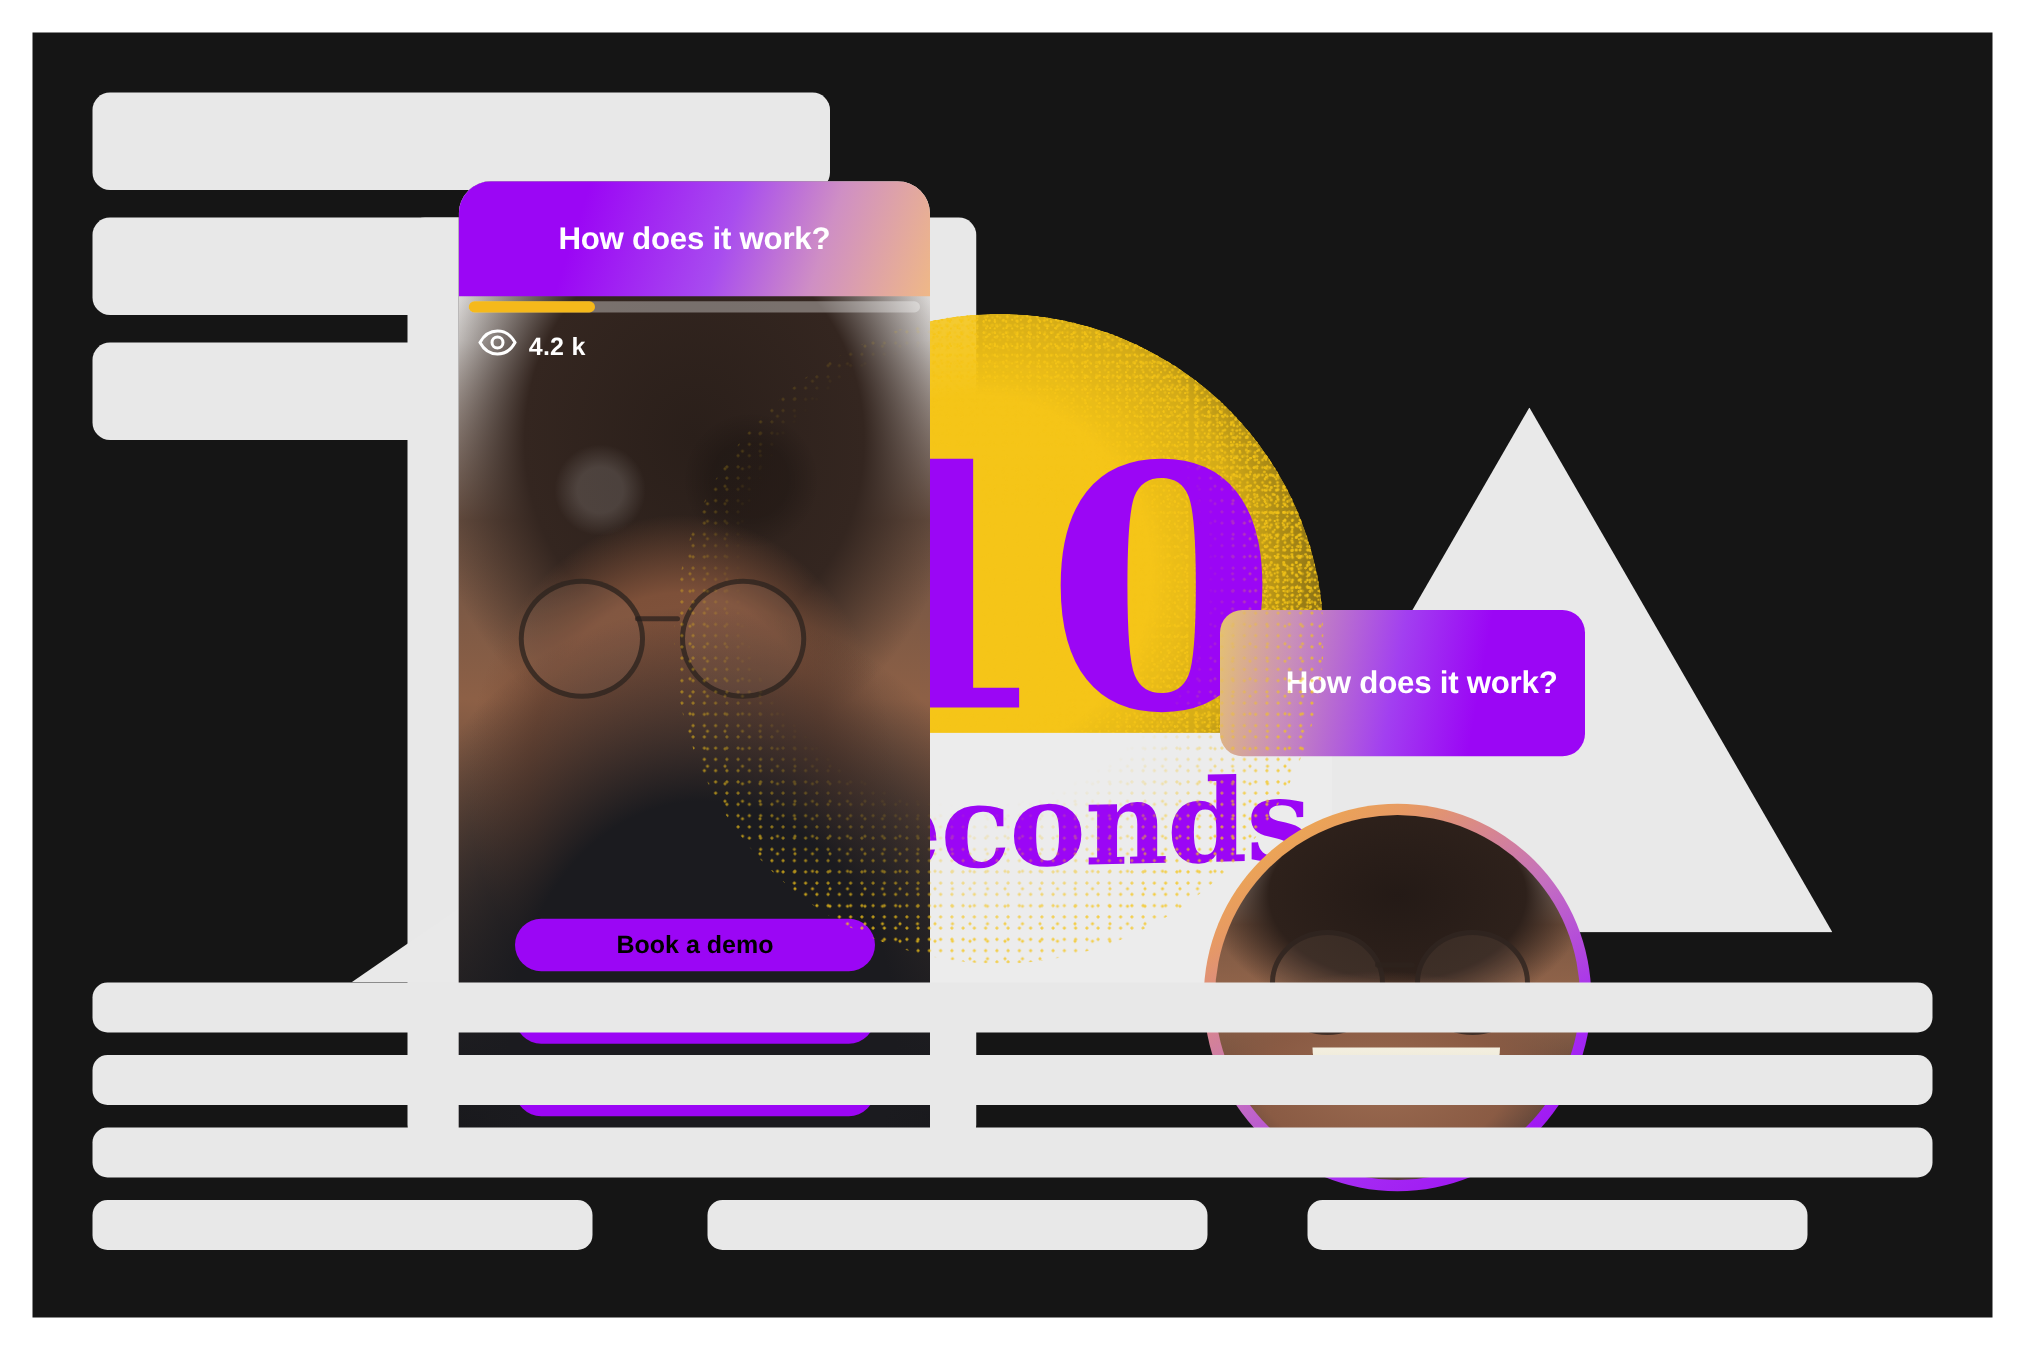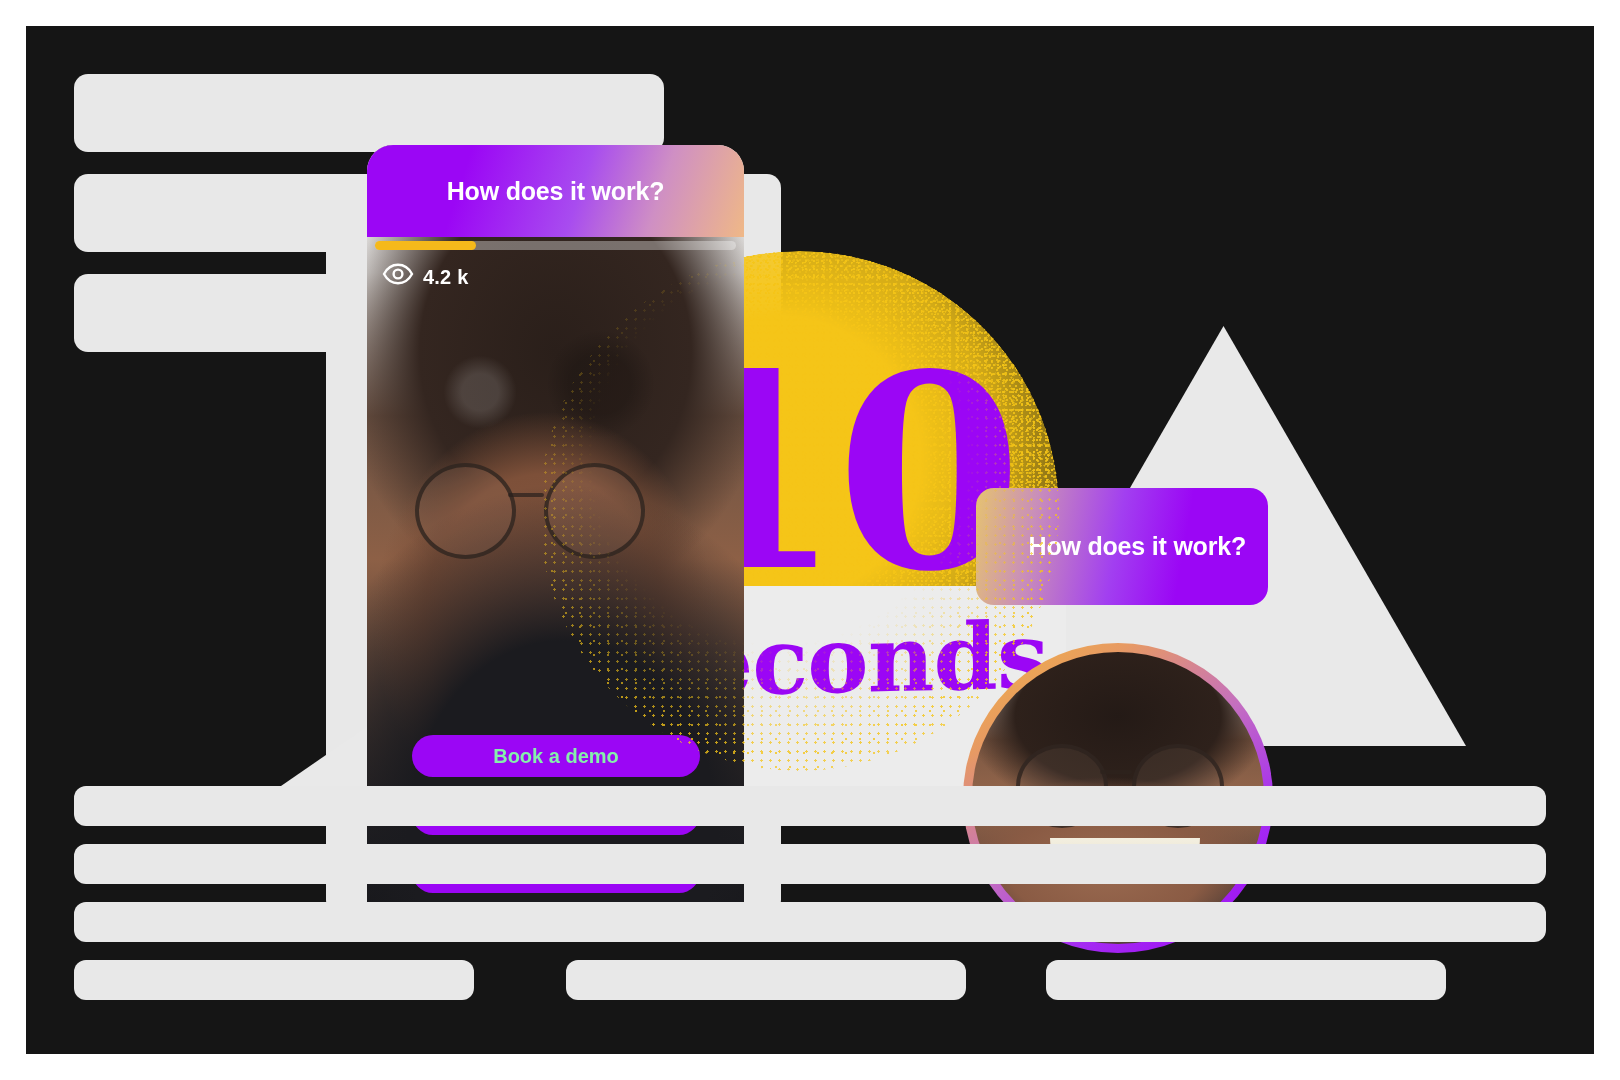--- a/index.html
+++ b/index.html
@@ -129,21 +129,21 @@
   .progress-fill{height:100%;width:28%;border-radius:5px;background:#F5B91B;}
   .views{
     position:absolute;left:15px;top:118px;display:flex;align-items:flex-end;gap:9px;
   }
   .eye{width:32px;height:22px;}
   .views-count{color:#fff;font-size:20px;font-weight:700;letter-spacing:.2px;}
 
   .cta-stack{position:absolute;left:45px;top:590px;width:288px;display:flex;flex-direction:column;gap:16px;}
   .cta{
     height:42px;border-radius:21px;background:#9B06F5;border:none;
-    color:#86efac;font-size:20px;font-weight:700;font-family:"Liberation Sans",sans-serif;
+    color:#000000;font-size:20px;font-weight:700;font-family:"Liberation Sans",sans-serif;
     display:flex;align-items:center;justify-content:center;cursor:pointer;
   }
   .attrib{
     position:absolute;left:0;top:760px;width:100%;text-align:center;
     font-size:16px;letter-spacing:.1px;
   }
   .attrib .nm{color:#fff;}
   .attrib .sep{color:#c9c9c9;margin:0 5px;}
   .attrib .role{color:#cfcfcf;}
 

